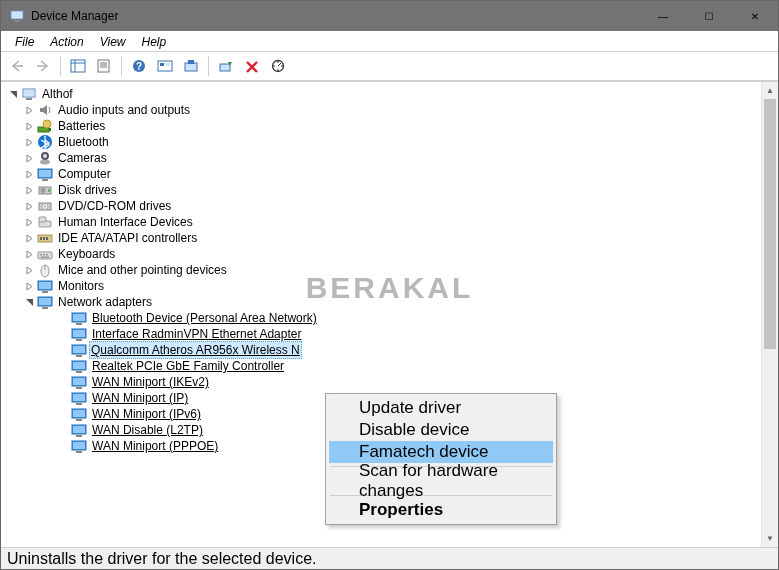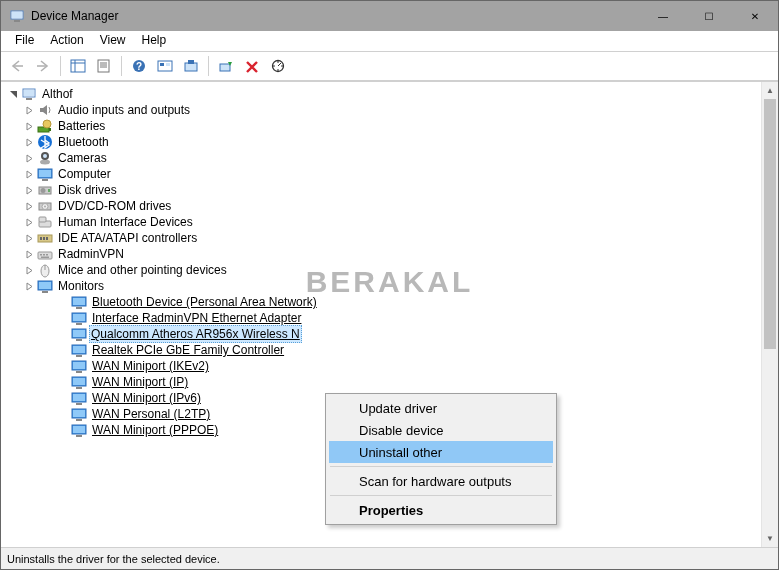--- a/index.html
+++ b/index.html
@@ -14,38 +14,39 @@
     overflow: hidden;
     border: 1px solid #666;
     position: relative;
   }
   
   .titlebar {
     height: 30px;
     display: flex;
     align-items: center;
     padding: 0 0 0 8px;
-    background: #a3a3a3;
+    background: #737373;
     font-size: 12px;
   }
   .titlebar .app-icon { width: 16px; height: 16px; margin-right: 6px; }
   .titlebar .title { flex: 1; }
   .win-btns { display: flex; height: 100%; }
   .win-btn {
     width: 46px; height: 30px;
     display: flex; align-items: center; justify-content: center;
     font-family: inherit; font-size: 10px;
   }
   
   .menubar {
     height: 20px;
     display: flex;
-    align-items: flex-start;
+    align-items: flex-end;
     padding: 0 6px;
     font-size: 12px;
+    font-style: italic;
   }
   .menubar .menu-item { padding: 2px 8px; }
   
   .toolbar {
     height: 30px;
     border-top: 1px solid #d0d0d0;
     border-bottom: 1px solid #d0d0d0;
     display: flex;
     align-items: center;
     padding: 0 4px;
@@ -114,59 +115,59 @@
     border: 1px dotted #5aa0d8;
     padding: 0 1px;
     margin-left: -1px;
   }
   .indent0 { padding-left: 2px; }
   .indent1 { padding-left: 18px; }
   .indent2 { padding-left: 52px; text-decoration: underline; }
   
   .watermark {
     position: absolute;
-    top: 264px; left: 0; right: 0;
+    top: 270px; left: 0; right: 0;
     text-align: center;
     font-size: 30px;
     font-weight: 700;
     letter-spacing: 3px;
     color: #b8b8b8;
     pointer-events: none;
   }
   
   .ctxmenu {
     position: absolute;
     top: 392px; left: 324px;
     width: 232px;
     background: #f0f0f0;
     border: 1px solid #a0a0a0;
     box-shadow: 3px 3px 4px rgba(0,0,0,0.2);
     padding: 3px;
-    font-size: 13px;
+    font-size: 17px;
     z-index: 50;
   }
   .ctxmenu .item {
     height: 22px;
     display: flex;
     align-items: center;
     padding: 0 10px 0 30px;
   }
   .ctxmenu .item.hover { background: #90c8f6; }
   .ctxmenu .sep { height: 1px; background: #d0d0d0; margin: 3px 1px; }
   .ctxmenu .item.bold { font-weight: 700; }
   
   .statusbar {
     position: absolute;
     left: 0; right: 0; bottom: 0;
     height: 22px;
     border-top: 1px solid #d0d0d0;
     display: flex;
     align-items: center;
     padding: 0 6px;
-    font-size: 11px;
+    font-size: 16px;
     background: #f0f0f0;
   }
   
   svg { display: block; }
 </style>
 </head>
 <body>
 
 <div class="titlebar">
   <span class="app-icon">
@@ -441,21 +442,21 @@
         </span>
         <span class="icon">
           <svg width="16" height="16">
             <rect x="1" y="6" width="14" height="7" rx="1" fill="#ddd" stroke="#999"></rect>
             <rect x="3" y="8" width="2" height="1.5" fill="#999"></rect>
             <rect x="6" y="8" width="2" height="1.5" fill="#999"></rect>
             <rect x="9" y="8" width="2" height="1.5" fill="#999"></rect>
             <rect x="4" y="10.5" width="8" height="1.5" fill="#999"></rect>
           </svg>
         </span>
-        <span class="label">RadminVPN</span>
+        <span class="label">Keyboards</span>
       </div>
       <div class="row indent1">
         <span class="caret">
           <svg width="9" height="9">
             <path d="M2 1 L7 4.5 L2 8 Z" fill="none" stroke="#888"></path>
           </svg>
         </span>
         <span class="icon">
           <svg width="16" height="16">
             <ellipse cx="8" cy="9" rx="4" ry="6" fill="#eee" stroke="#999"></ellipse>
@@ -472,20 +473,35 @@
         </span>
         <span class="icon">
           <svg width="16" height="16">
             <rect x="1" y="3" width="14" height="9" fill="#4a9ae8" stroke="#2a6ab5"></rect>
             <rect x="2" y="4" width="12" height="7" fill="#8fc9f8"></rect>
             <rect x="5" y="13" width="6" height="2" fill="#888"></rect>
           </svg>
         </span>
         <span class="label">Monitors</span>
       </div>
+      <div class="row indent1">
+        <span class="caret">
+          <svg width="9" height="9">
+            <path d="M1 1 L8 1 L1 8 Z" fill="#555" transform="rotate(90 4.5 4.5)"></path>
+          </svg>
+        </span>
+        <span class="icon">
+          <svg width="16" height="16">
+            <rect x="1" y="3" width="14" height="9" fill="#4a9ae8" stroke="#2a6ab5"></rect>
+            <rect x="2" y="4" width="12" height="7" fill="#8fc9f8"></rect>
+            <rect x="5" y="13" width="6" height="2" fill="#888"></rect>
+          </svg>
+        </span>
+        <span class="label">Network adapters</span>
+      </div>
       <div class="row indent2">
         <span class="caret"></span>
         <span class="icon">
           <svg width="16" height="16">
             <rect x="1" y="3" width="14" height="9" fill="#4a9ae8" stroke="#2a6ab5"></rect>
             <rect x="2" y="4" width="12" height="7" fill="#8fc9f8"></rect>
             <rect x="5" y="13" width="6" height="2" fill="#888"></rect>
           </svg>
         </span>
         <span class="label">Bluetooth Device (Personal Area Network)</span>
@@ -558,21 +574,21 @@
       </div>
       <div class="row indent2">
         <span class="caret"></span>
         <span class="icon">
           <svg width="16" height="16">
             <rect x="1" y="3" width="14" height="9" fill="#4a9ae8" stroke="#2a6ab5"></rect>
             <rect x="2" y="4" width="12" height="7" fill="#8fc9f8"></rect>
             <rect x="5" y="13" width="6" height="2" fill="#888"></rect>
           </svg>
         </span>
-        <span class="label">WAN Personal (L2TP)</span>
+        <span class="label">WAN Disable (L2TP)</span>
       </div>
       <div class="row indent2">
         <span class="caret"></span>
         <span class="icon">
           <svg width="16" height="16">
             <rect x="1" y="3" width="14" height="9" fill="#4a9ae8" stroke="#2a6ab5"></rect>
             <rect x="2" y="4" width="12" height="7" fill="#8fc9f8"></rect>
             <rect x="5" y="13" width="6" height="2" fill="#888"></rect>
           </svg>
         </span>
@@ -582,22 +598,22 @@
   <div class="scrollbar">
     <div class="sbtn">▲</div>
     <div class="thumb"></div>
     <div class="sbtn" style="position:absolute;bottom:0">▼</div>
   </div>
 </div>
 
 <div class="ctxmenu" id="ctxmenu">
     <div class="item">Update driver</div>
     <div class="item">Disable device</div>
-    <div class="item hover">Uninstall other</div>
+    <div class="item hover">Famatech device</div>
     <div class="sep"></div>
-    <div class="item">Scan for hardware outputs</div>
+    <div class="item">Scan for hardware changes</div>
     <div class="sep"></div>
     <div class="item bold">Properties</div>
   </div>
 
 <div class="statusbar">
   <span>Uninstalls the driver for the selected device.</span>
 </div>
 
 </body></html>

